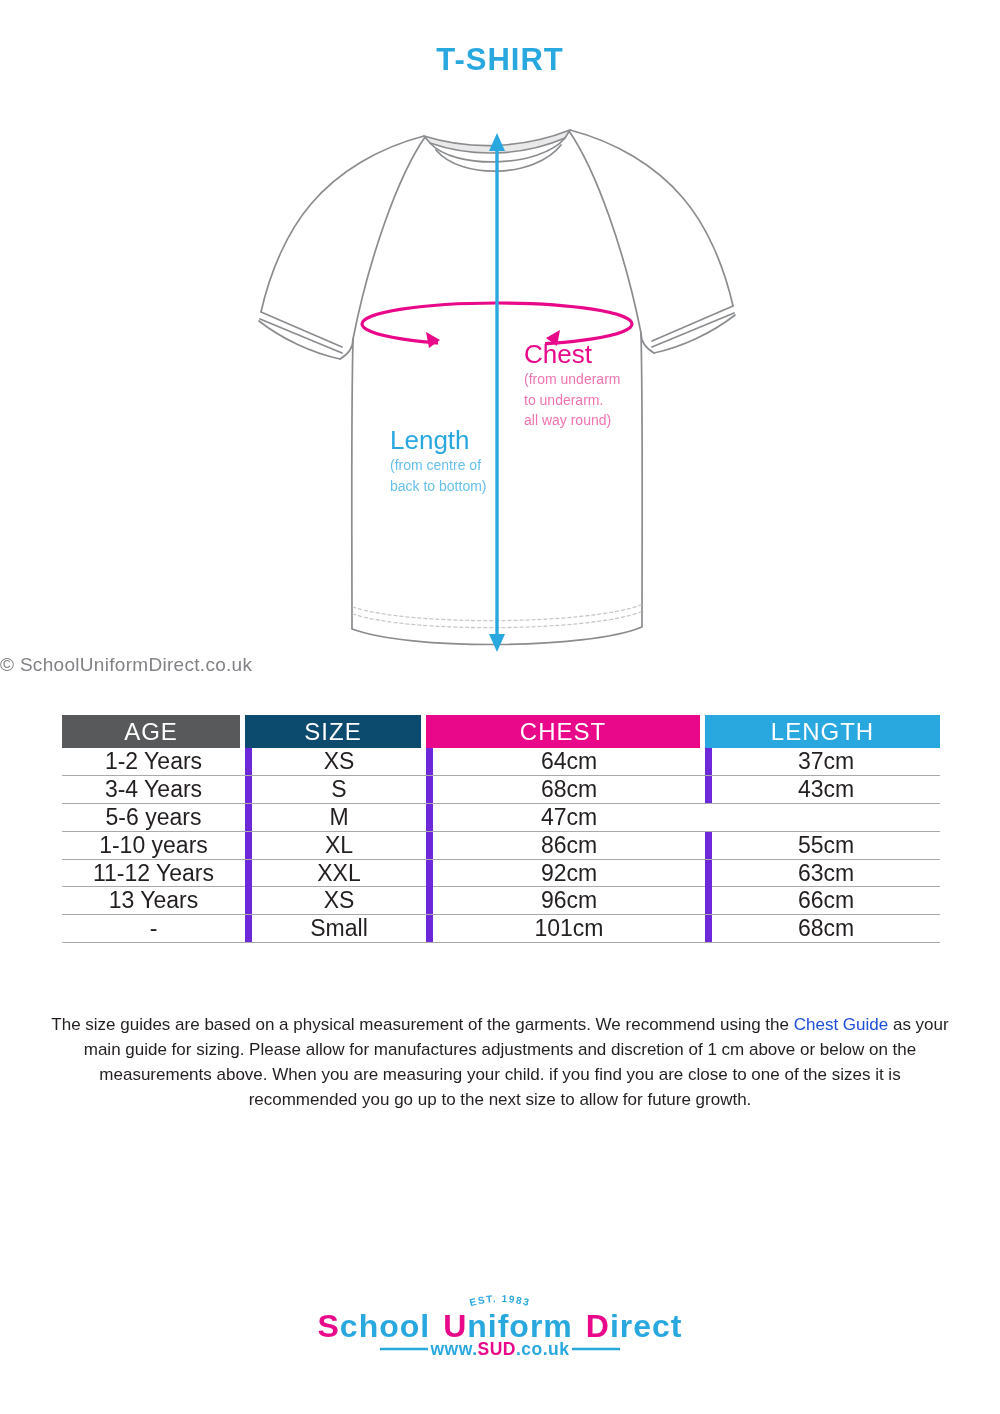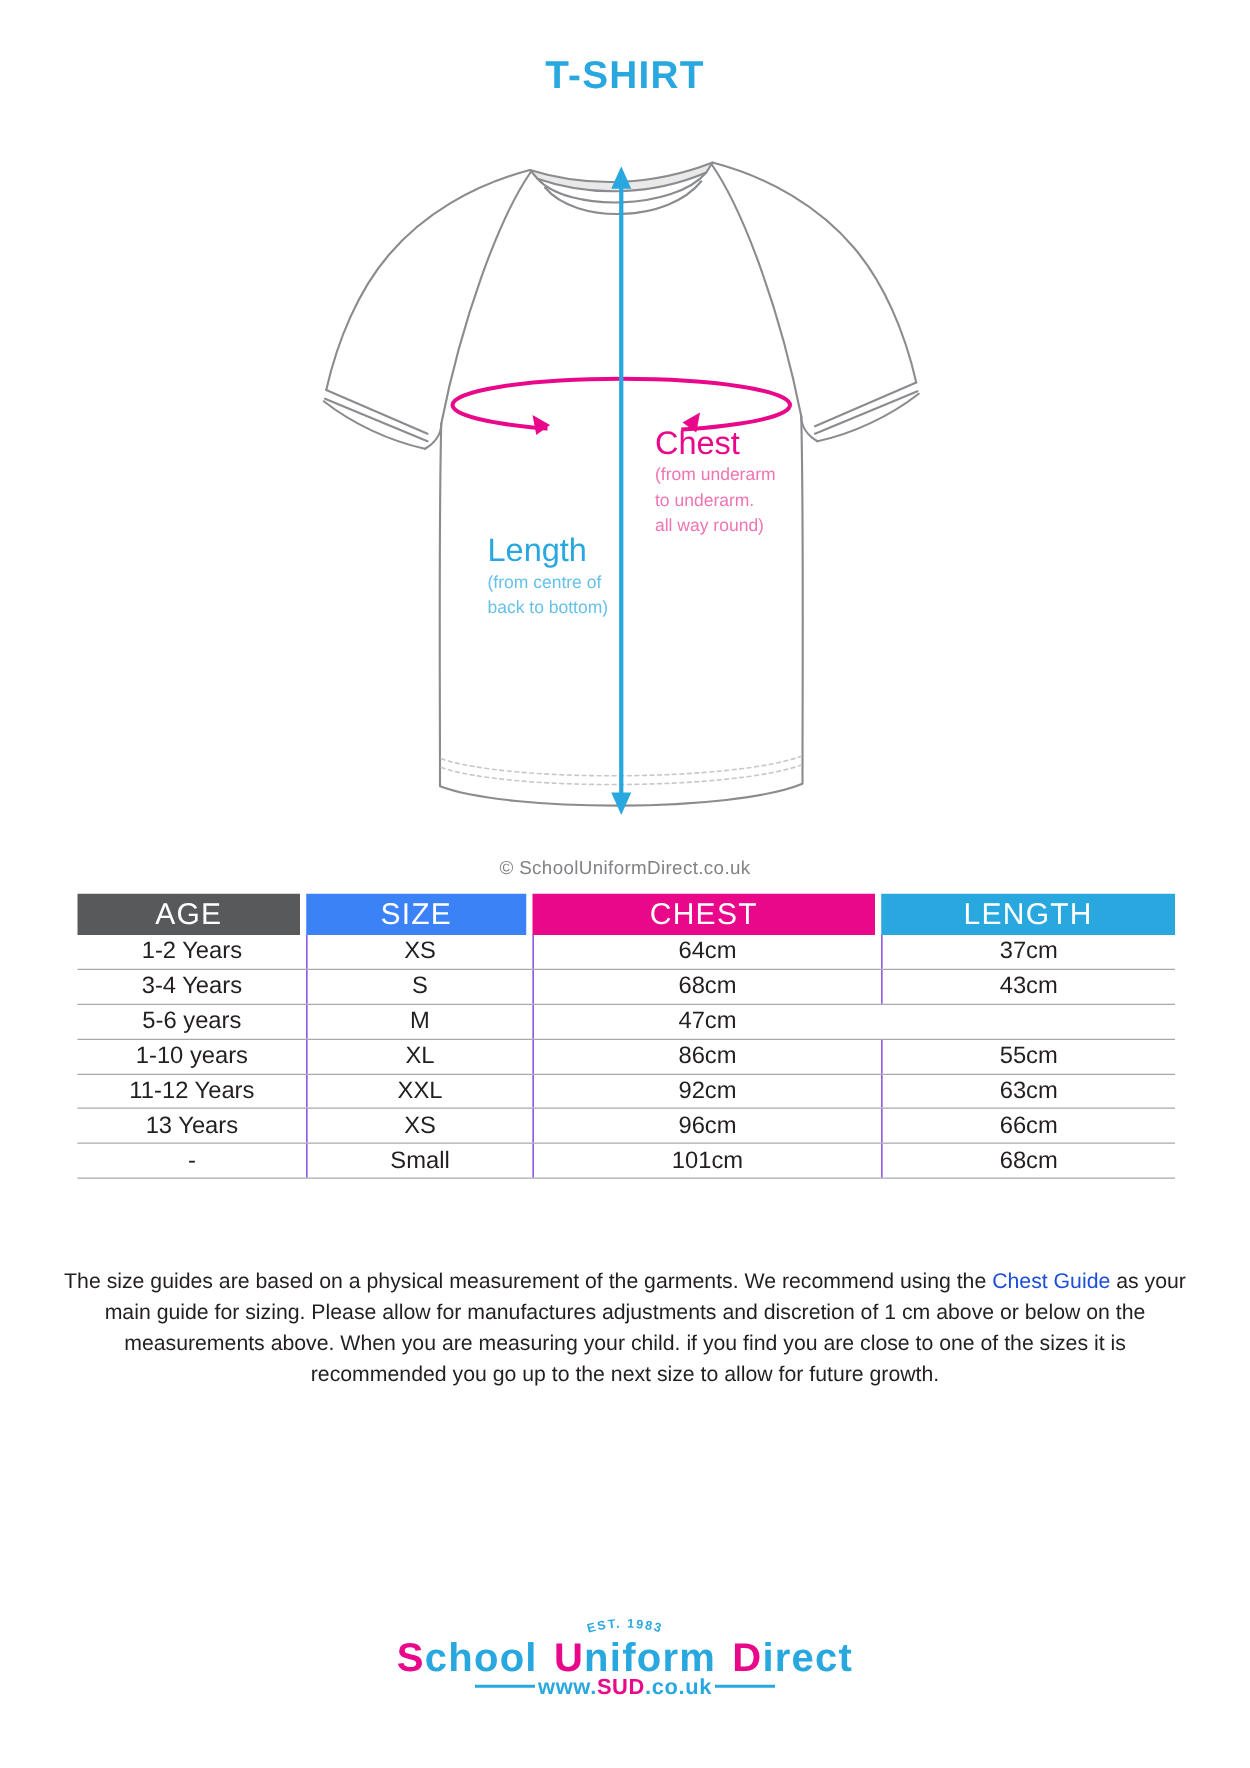--- a/index.html
+++ b/index.html
@@ -6,43 +6,43 @@
   .page{
     position:relative;width:1000px;height:1414px;margin:0 auto;background:#ffffff;
     font-family:"Liberation Sans",sans-serif;overflow:hidden;border-radius:14px;
   }
   .title{
     position:absolute;top:42px;left:0;width:100%;text-align:center;
     font-size:31px;font-weight:bold;letter-spacing:1px;color:#29A8E0;
   }
   .diagram{position:absolute;left:240px;top:110px;}
   .copyright{
-    position:absolute;top:686px;left:0;width:100%;text-align:center;
-    font-size:15px;color:#808285;letter-spacing:.3px;
+    position:absolute;top:654px;left:0;width:100%;
+    font-size:19px;color:#808285;letter-spacing:.3px;
   }
   .size-table{position:absolute;left:62px;top:715px;width:878px;}
   .thead{display:grid;grid-template-columns:183px 181px 279px 235px;height:33px;}
   .th{
     margin-right:5px;color:#ffffff;font-size:24px;letter-spacing:1px;
     display:flex;align-items:center;justify-content:center;
   }
   .th:last-child{margin-right:0;}
   .th-age{background:#58595B;}
-  .th-size{background:#3b82f6;}
+  .th-size{background:#0c4a6e;}
   .th-chest{background:#E9088A;}
   .th-length{background:#29A8E0;}
   .tr{
     display:grid;grid-template-columns:183px 181px 279px 235px;
     height:26.9px;border-bottom:1px solid #A7A9AC;
   }
   .td{
     display:flex;align-items:center;justify-content:center;
-    font-size:19px;color:#231F20;
+    font-size:23px;color:#231F20;
   }
-  .td + .td{border-left:1px solid #6d28d9;}
+  .td + .td{border-left:7px solid #6d28d9;}
   .note{
     position:absolute;left:50px;top:1012px;width:900px;text-align:center;
     font-size:17px;line-height:25px;color:#231F20;
   }
   .note .pink{color:#1d4ed8;}
   .logo{position:absolute;left:280px;top:1283px;}
   svg text{font-family:"Liberation Sans",sans-serif;}
 </style>
 </head>
 <body>

